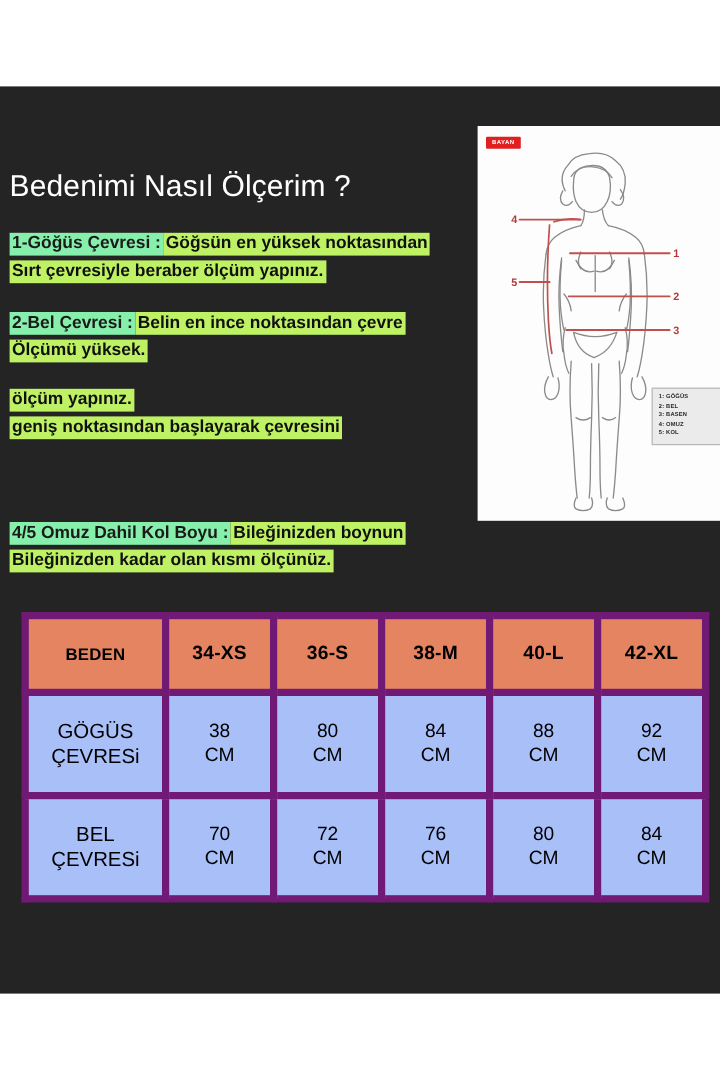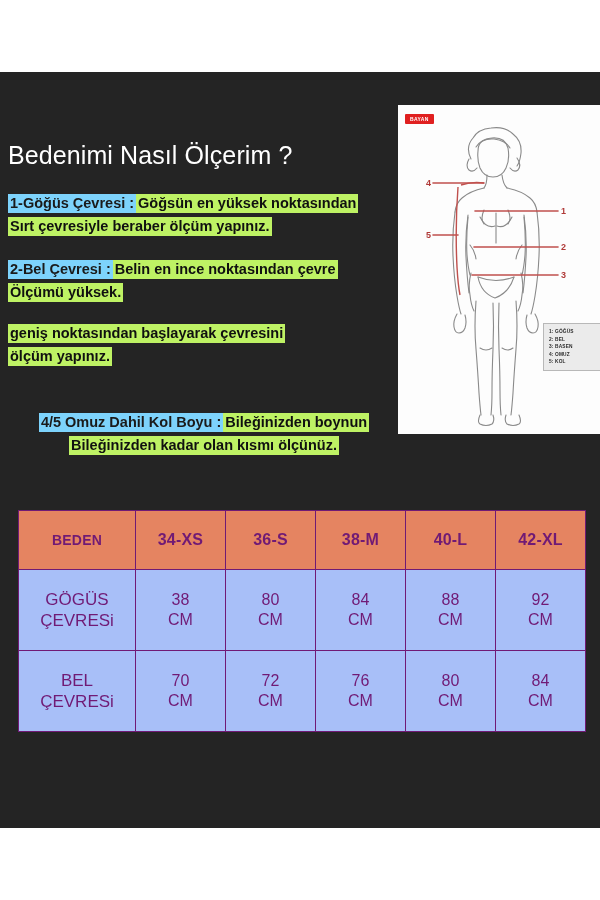--- a/index.html
+++ b/index.html
@@ -43,35 +43,35 @@
     left: 8px;
     width: 392px;
   }
   .instr-line {
     line-height: 23px;
     font-size: 14.5px;
     font-weight: bold;
     white-space: nowrap;
   }
   .hl-red {
-    background: #7dd3fc;
+    background: #86efac;
     color: #1a1a1a;
     padding: 1px 2px 2px 2px;
     box-decoration-break: clone;
   }
   .hl-white {
     background: #bef264;
     color: #101010;
     padding: 1px 2px 2px 2px;
     box-decoration-break: clone;
   }
   #instr-0 { top: 192px; }
   #instr-1 { top: 258px; }
   #instr-2 { top: 322px; }
-  #instr-3 { top: 411px; text-align: center; }
+  #instr-3 { top: 433px; }
 
   
   #diagram-panel {
     position: absolute;
     left: 398px;
     top: 105px;
     width: 202px;
     height: 329px;
     background: #fdfdfd;
     overflow: hidden;
@@ -116,24 +116,24 @@
   
   #size-table {
     position: absolute;
     left: 18px;
     top: 510px;
     width: 567px;
     border-collapse: collapse;
     table-layout: fixed;
   }
   #size-table td {
-    border: 1px solid #701a75;
+    border: 6px solid #701a75;
     text-align: center;
     vertical-align: middle;
-    color: #701a75;
+    color: #000000;
   }
   #size-table thead td {
     background: #e58461;
     height: 56px;
     font-size: 16px;
     font-weight: bold;
     letter-spacing: 0.2px;
   }
   #size-table thead td.th-label {
     font-size: 14px;
@@ -173,24 +173,24 @@
   <div class="instr-line">
     <span class="hl-red">2-Bel Çevresi :</span><span class="hl-white">Belin en ince noktasından çevre</span>
   </div>
   <div class="instr-line">
     <span class="hl-white">Ölçümü yüksek.</span>
   </div>
 </div>
 
 <div class="instr-block" id="instr-2">
   <div class="instr-line">
+    <span class="hl-white">ölçüm yapınız.</span>
+  </div>
+  <div class="instr-line">
     <span class="hl-white">geniş noktasından başlayarak çevresini</span>
-  </div>
-  <div class="instr-line">
-    <span class="hl-white">ölçüm yapınız.</span>
   </div>
 </div>
 
 <div class="instr-block" id="instr-3">
   <div class="instr-line">
     <span class="hl-red">4/5 Omuz Dahil Kol Boyu :</span><span class="hl-white">Bileğinizden boynun</span>
   </div>
   <div class="instr-line">
     <span class="hl-white">Bileğinizden kadar olan kısmı ölçünüz.</span>
   </div>

